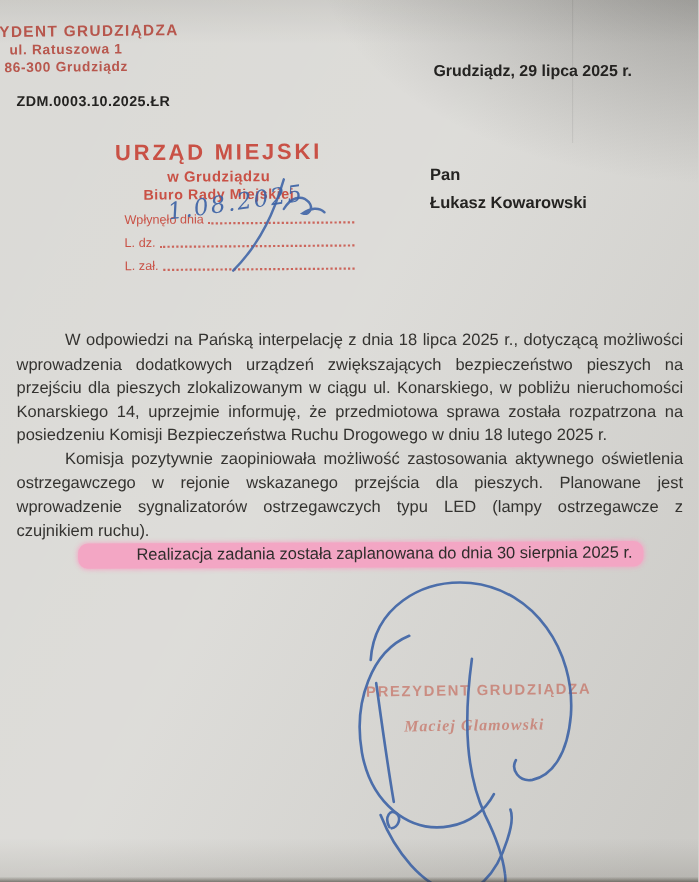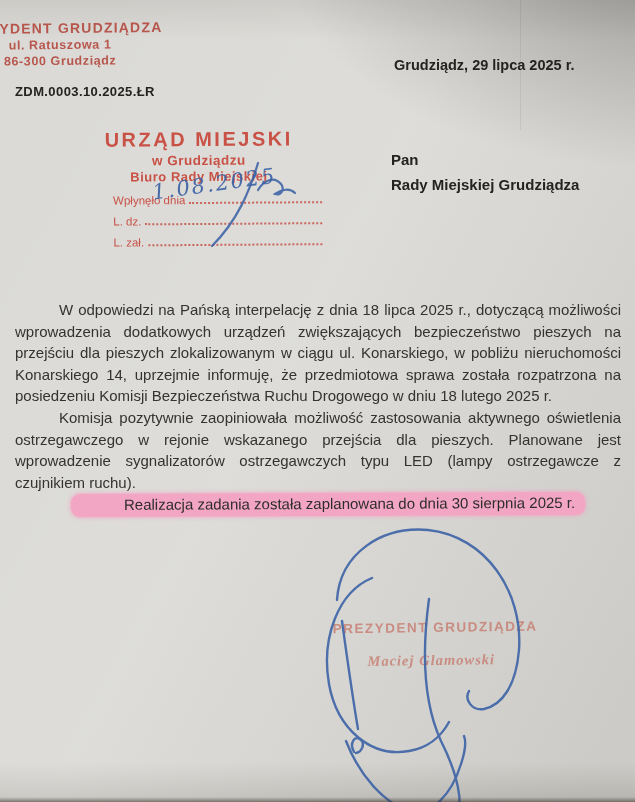--- a/index.html
+++ b/index.html
@@ -142,21 +142,21 @@
     <div class="stamp-row">
       <span class="lbl">L. zał.</span>
       <span class="leader"></span>
     </div>
   </div>
 
   <div class="handwritten-date">1.08.2025</div>
 
   <div class="recipient">
     <div>Pan</div>
-    <div>Rady Miejskiej Grudziądza</div>
+    <div>Łukasz Kowarowski</div>
   </div>
 
   <div class="letter-body">
     <p>W odpowiedzi na Pańską interpelację z dnia 18 lipca 2025 r., dotyczącą możliwości wprowadzenia dodatkowych urządzeń zwiększających bezpieczeństwo pieszych na przejściu dla pieszych zlokalizowanym w ciągu ul. Konarskiego, w pobliżu nieruchomości Konarskiego 14, uprzejmie informuję, że przedmiotowa sprawa została rozpatrzona na posiedzeniu Komisji Bezpieczeństwa Ruchu Drogowego w dniu 18 lutego 2025 r.</p>
     <p>Komisja pozytywnie zaopiniowała możliwość zastosowania aktywnego oświetlenia ostrzegawczego w rejonie wskazanego przejścia dla pieszych. Planowane jest wprowadzenie sygnalizatorów ostrzegawczych typu LED (lampy ostrzegawcze z czujnikiem ruchu).</p>
     <p class="p-highlight"><span class="highlight">Realizacja zadania została zaplanowana do dnia 30 sierpnia 2025 r.</span></p>
   </div>
 
   <div class="president-stamp">
     <div class="title">PREZYDENT GRUDZIĄDZA</div>

